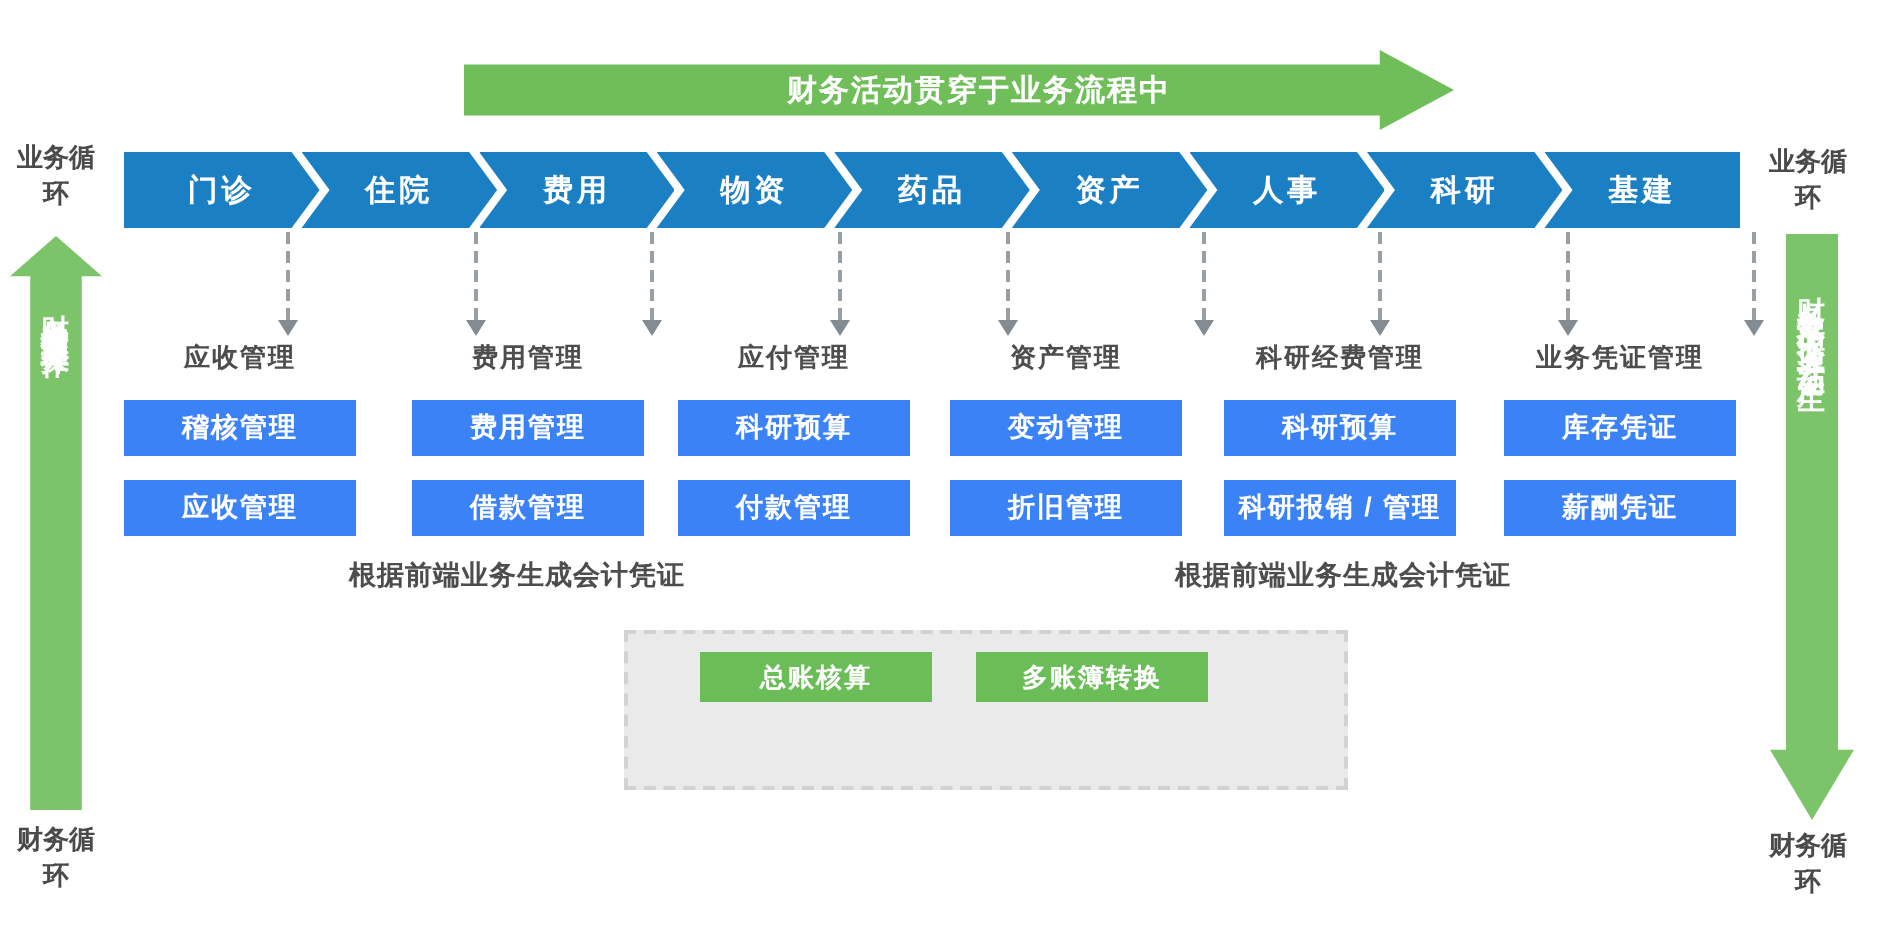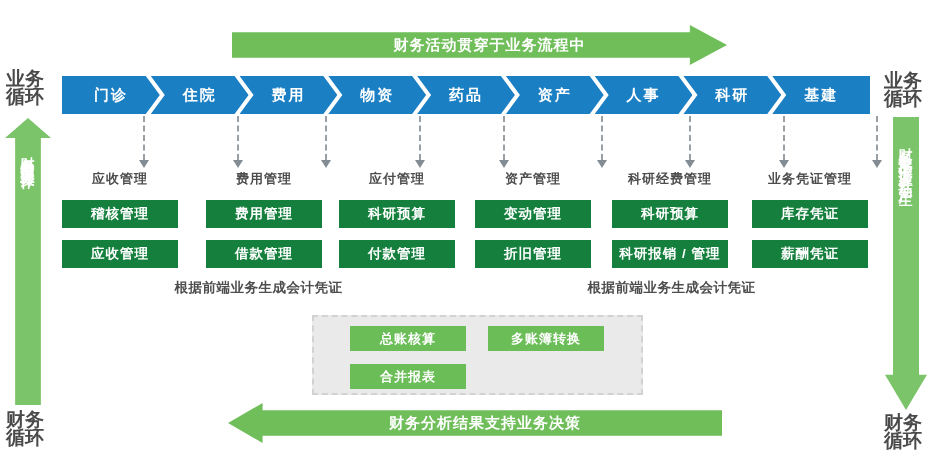--- a/index.html
+++ b/index.html
@@ -30,42 +30,42 @@
   .drop-arrow { position:absolute; top:116px; height:44px; width:0;
                 border-left:2px dashed #98a0a6; }
   .drop-arrow::after { content:""; position:absolute; top:44px; left:-6px;
      border-left:5px solid transparent; border-right:5px solid transparent;
      border-top:8px solid #838c93; }
 
   
   .mod-col { position:absolute; top:166px; width:116px; }
   .mod-group { height:26px; line-height:26px; text-align:center; color:#4d4d4d;
                font-size:13px; font-weight:bold; letter-spacing:1px; white-space:nowrap; }
-  .mod-box { margin-top:8px; height:28px; background:#15803d; color:#fff; font-size:13.5px;
+  .mod-box { margin-top:8px; height:28px; background:#3b82f6; color:#fff; font-size:13.5px;
              font-weight:bold; letter-spacing:1px; display:flex; align-items:center;
              justify-content:center; white-space:nowrap; }
   .mod-box + .mod-box { margin-top:12px; }
 
   
   .note { position:absolute; top:279px; height:18px; text-align:center; color:#4d4d4d;
           font-size:13.5px; font-weight:bold; letter-spacing:0.5px; }
   .note.left-note  { left:62px;  width:393px; }
   .note.right-note { left:475px; width:393px; }
 
   
-  .ledger-box { position:absolute; left:312px; top:315px; width:331px; height:80px;
+  .ledger-box { position:absolute; left:312px; top:315px; width:362px; height:80px;
     background:#eaeaea; border:2px dashed #d2d2d2;
     display:grid; grid-template-columns:116px 116px; grid-template-rows:25px 25px;
     column-gap:22px; row-gap:13px; padding:9px 0 0 36px; }
   .ledger-btn { background:#6abd57; color:#fff; font-size:13px; font-weight:bold;
     letter-spacing:1px; display:flex; align-items:center; justify-content:center; }
 
   
-  .cycle-label { position:absolute; color:#4a4a4a; font-size:19px; font-weight:bold;
-                 line-height:18px; text-align:left; }
+  .cycle-label { position:absolute; color:#4a4a4a; font-size:13px; font-weight:bold;
+                 line-height:18px; text-align:center; }
   .v-arrow { position:absolute; background:#7cc469; display:flex; justify-content:center; }
   .v-arrow.up { left:5px; top:118px; width:46px; height:287px;
     clip-path:polygon(50% 0, 100% 7%, 78% 7%, 78% 100%, 22% 100%, 22% 7%, 0 7%); }
   .v-arrow.down { left:885px; top:117px; width:42px; height:293px;
     clip-path:polygon(19% 0, 81% 0, 81% 88%, 100% 88%, 50% 100%, 0 88%, 19% 88%); }
   .v-arrow .v-text { writing-mode:vertical-rl; text-orientation:upright; color:#fff;
     font-size:14px; font-weight:bold; }
   .v-arrow.up .v-text { padding-top:28px; letter-spacing:2px; }
   .v-arrow.down .v-text { padding-top:20px; letter-spacing:4px; }
 </style>
@@ -160,20 +160,16 @@
     <div class="mod-box">库存凭证</div>
     <div class="mod-box">薪酬凭证</div>
   </div>
 
   <div class="note left-note">根据前端业务生成会计凭证</div>
   <div class="note right-note">根据前端业务生成会计凭证</div>
 
   <div class="ledger-box">
     <div class="ledger-btn">总账核算</div>
     <div class="ledger-btn">多账簿转换</div>
-    <div class="ledger-btn">合并报表</div>
   </div>
 
-  <div class="h-arrow left">
-    <span>财务分析结果支持业务决策</span>
-  </div>
 
 </div>
 
 </body></html>

